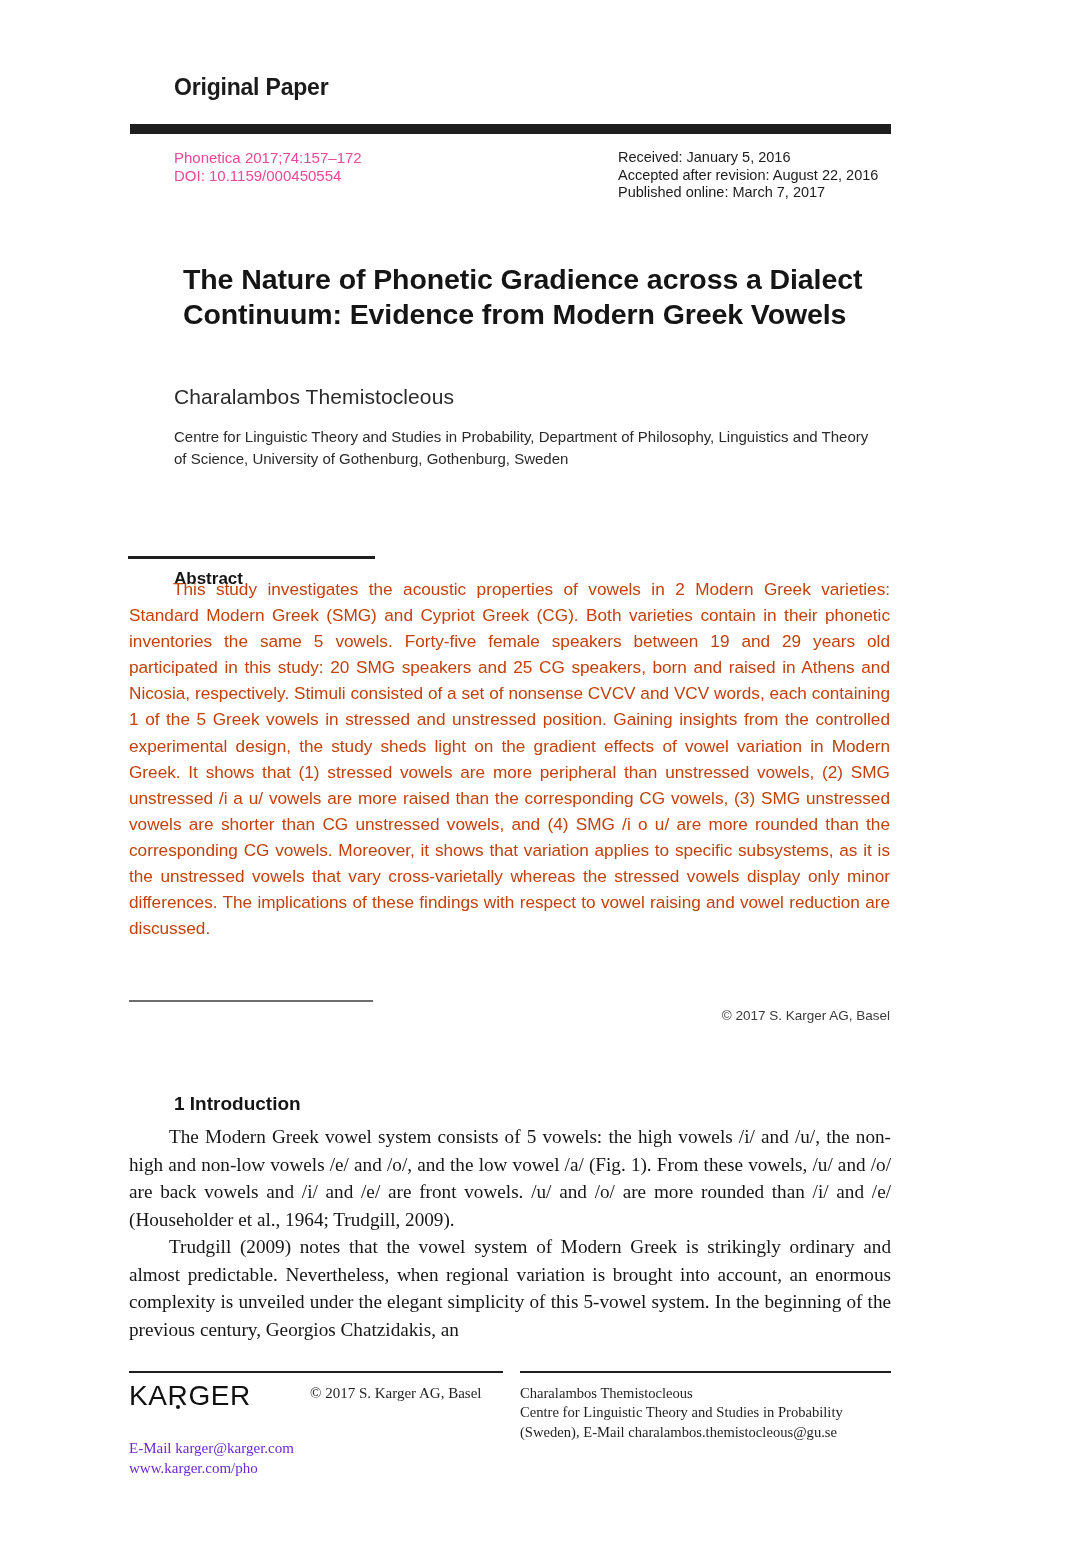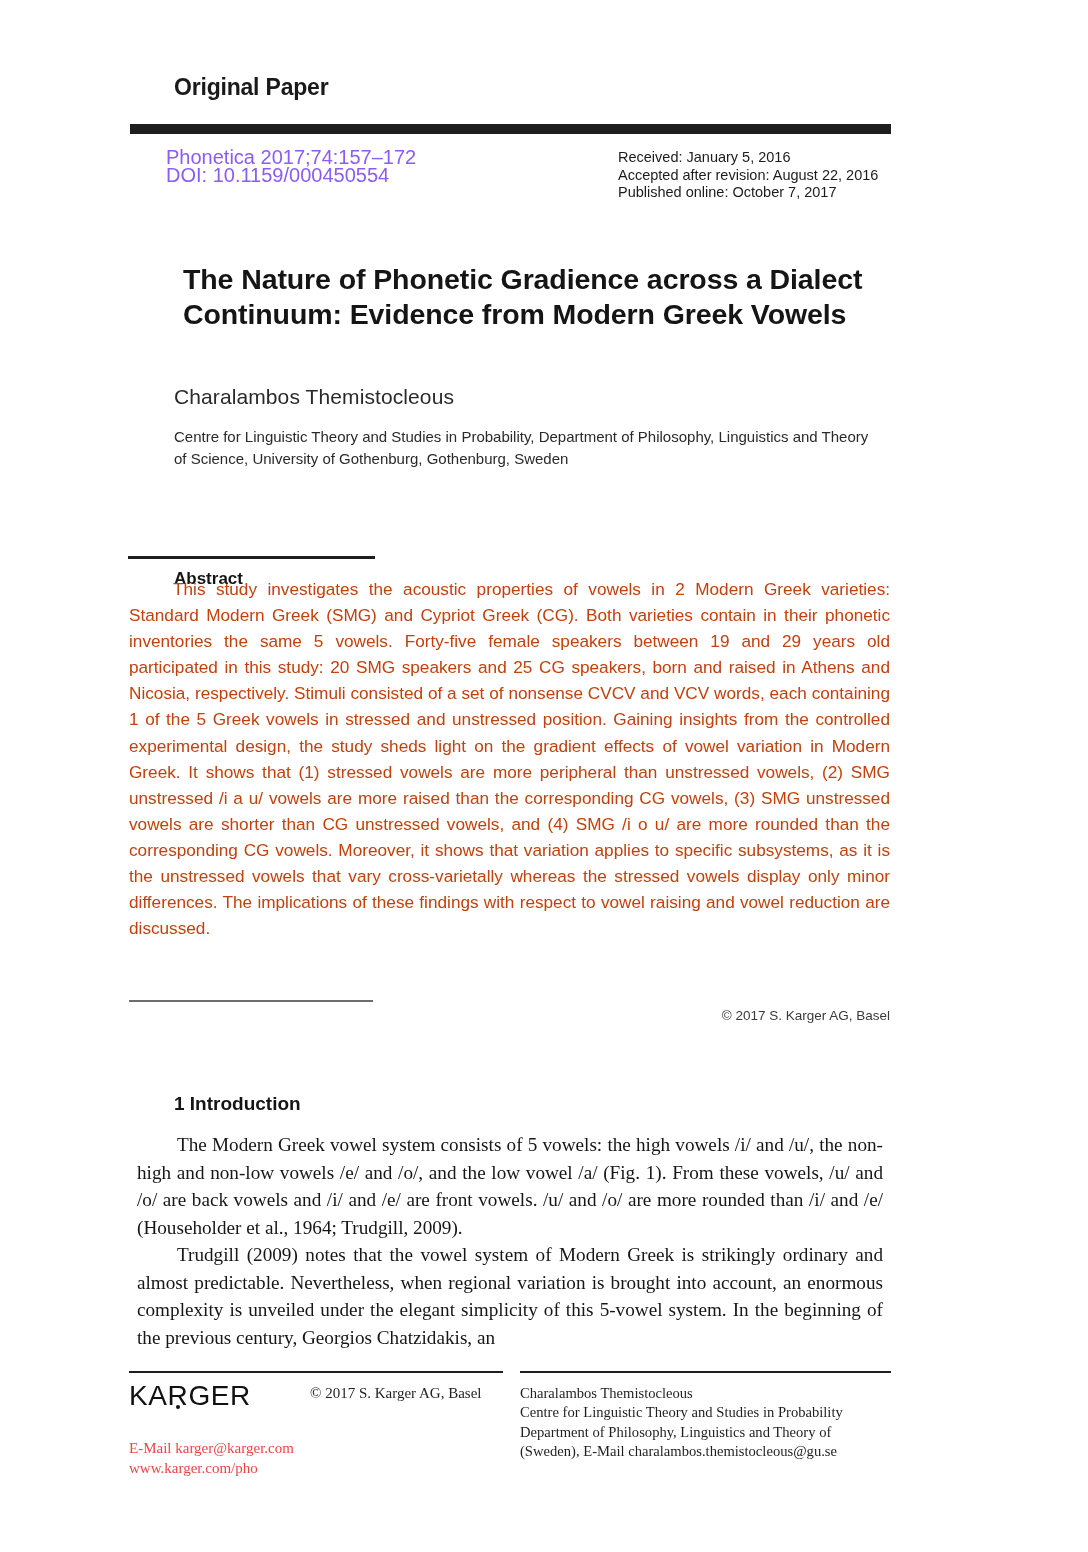--- a/index.html
+++ b/index.html
@@ -34,25 +34,25 @@
   .header-bar {
     position: absolute;
     left: 130px;
     top: 124px;
     width: 761px;
     height: 10px;
     background: #1e1e1e;
   }
   .journal-ref {
     position: absolute;
-    left: 166px;
+    left: 174px;
     top: 149px;
-    font-size: 20px;
+    font-size: 15px;
     line-height: 17.5px;
-    color: #8b5cf6;
+    color: #ec4899;
   }
   .dates {
     position: absolute;
     left: 618px;
     top: 149px;
     font-size: 14.5px;
     line-height: 17.5px;
     color: #1c1c1c;
   }
 
@@ -149,21 +149,21 @@
     width: 762px;
     font-family: "Liberation Serif", serif;
     font-size: 19.2px;
     line-height: 27.6px;
     text-align: justify;
     color: #161616;
   }
   .body-serif.p1 { top: 1123px; }
   .body-serif.p2 { top: 1233px; }
   .body-serif p {
-    margin: 8px;
+    margin: 0;
     text-indent: 40px;
   }
 
   
   .footer-rule-left {
     position: absolute;
     left: 129px;
     top: 1371px;
     width: 374px;
     height: 2px;
@@ -211,21 +211,21 @@
     font-size: 15px;
     color: #1f1f1f;
   }
   .footer-contact-left {
     position: absolute;
     left: 129px;
     top: 1438px;
     font-family: "Liberation Serif", serif;
     font-size: 15px;
     line-height: 20px;
-    color: #ef4444;
+    color: #6d28d9;
   }
   .footer-contact-right {
     position: absolute;
     left: 520px;
     top: 1384px;
     width: 375px;
     font-family: "Liberation Serif", serif;
     font-size: 14.6px;
     line-height: 19.4px;
     color: #1f1f1f;
@@ -259,21 +259,21 @@
   <div class="header-bar"></div>
 
   <div class="journal-ref">
     <div>Phonetica 2017;74:157–172</div>
     <div>DOI: 10.1159/000450554</div>
   </div>
 
   <div class="dates">
     <div>Received: January 5, 2016</div>
     <div>Accepted after revision: August 22, 2016</div>
-    <div>Published online: October 7, 2017</div>
+    <div>Published online: March 7, 2017</div>
   </div>
 
   <h1 class="article-title">The Nature of Phonetic Gradience across a Dialect Continuum: Evidence from Modern Greek Vowels</h1>
   <div class="author">Charalambos Themistocleous</div>
   <div class="affiliation">Centre for Linguistic Theory and Studies in Probability, Department of Philosophy, Linguistics and Theory of Science, University of Gothenburg, Gothenburg, Sweden</div>
 
   <div class="abstract-rule-top"></div>
   <div class="abstract-heading">Abstract</div>
   <div class="abstract-body">This study investigates the acoustic properties of vowels in 2 Modern Greek varieties: Standard Modern Greek (SMG) and Cypriot Greek (CG). Both varieties contain in their phonetic inventories the same 5 vowels. Forty-five female speakers between 19 and 29 years old participated in this study: 20 SMG speakers and 25 CG speakers, born and raised in Athens and Nicosia, respectively. Stimuli consisted of a set of nonsense CVCV and VCV words, each containing 1 of the 5 Greek vowels in stressed and unstressed position. Gaining insights from the controlled experimental design, the study sheds light on the gradient effects of vowel variation in Modern Greek. It shows that (1) stressed vowels are more peripheral than unstressed vowels, (2) SMG unstressed /i a u/ vowels are more raised than the corresponding CG vowels, (3) SMG unstressed vowels are shorter than CG unstressed vowels, and (4) SMG /i o u/ are more rounded than the corresponding CG vowels. Moreover, it shows that variation applies to specific subsystems, as it is the unstressed vowels that vary cross-varietally whereas the stressed vowels display only minor differences. The implications of these findings with respect to vowel raising and vowel reduction are discussed.</div>
   <div class="abstract-rule-bottom"></div>
@@ -295,21 +295,20 @@
   <div class="footer-copyright">© 2017 S. Karger AG, Basel</div>
 
   <div class="footer-contact-left">
     <div>E-Mail karger@karger.com</div>
     <div>www.karger.com/pho</div>
   </div>
 
   <div class="footer-contact-right">
     <div>Charalambos Themistocleous</div>
     <div>Centre for Linguistic Theory and Studies in Probability</div>
-    <div>Department of Philosophy, Linguistics and Theory of</div>
     <div>(Sweden), E-Mail charalambos.themistocleous@gu.se</div>
   </div>
 
   <div class="download-stamp">
     <div class="ds-line1">Downloaded by:</div>
     <div class="ds-line2">Göteborgs Universitet</div>
     <div class="ds-line3">130.241.235.68 - 3/9/2017 9:59:36 AM</div>
   </div>
 
 </div>

